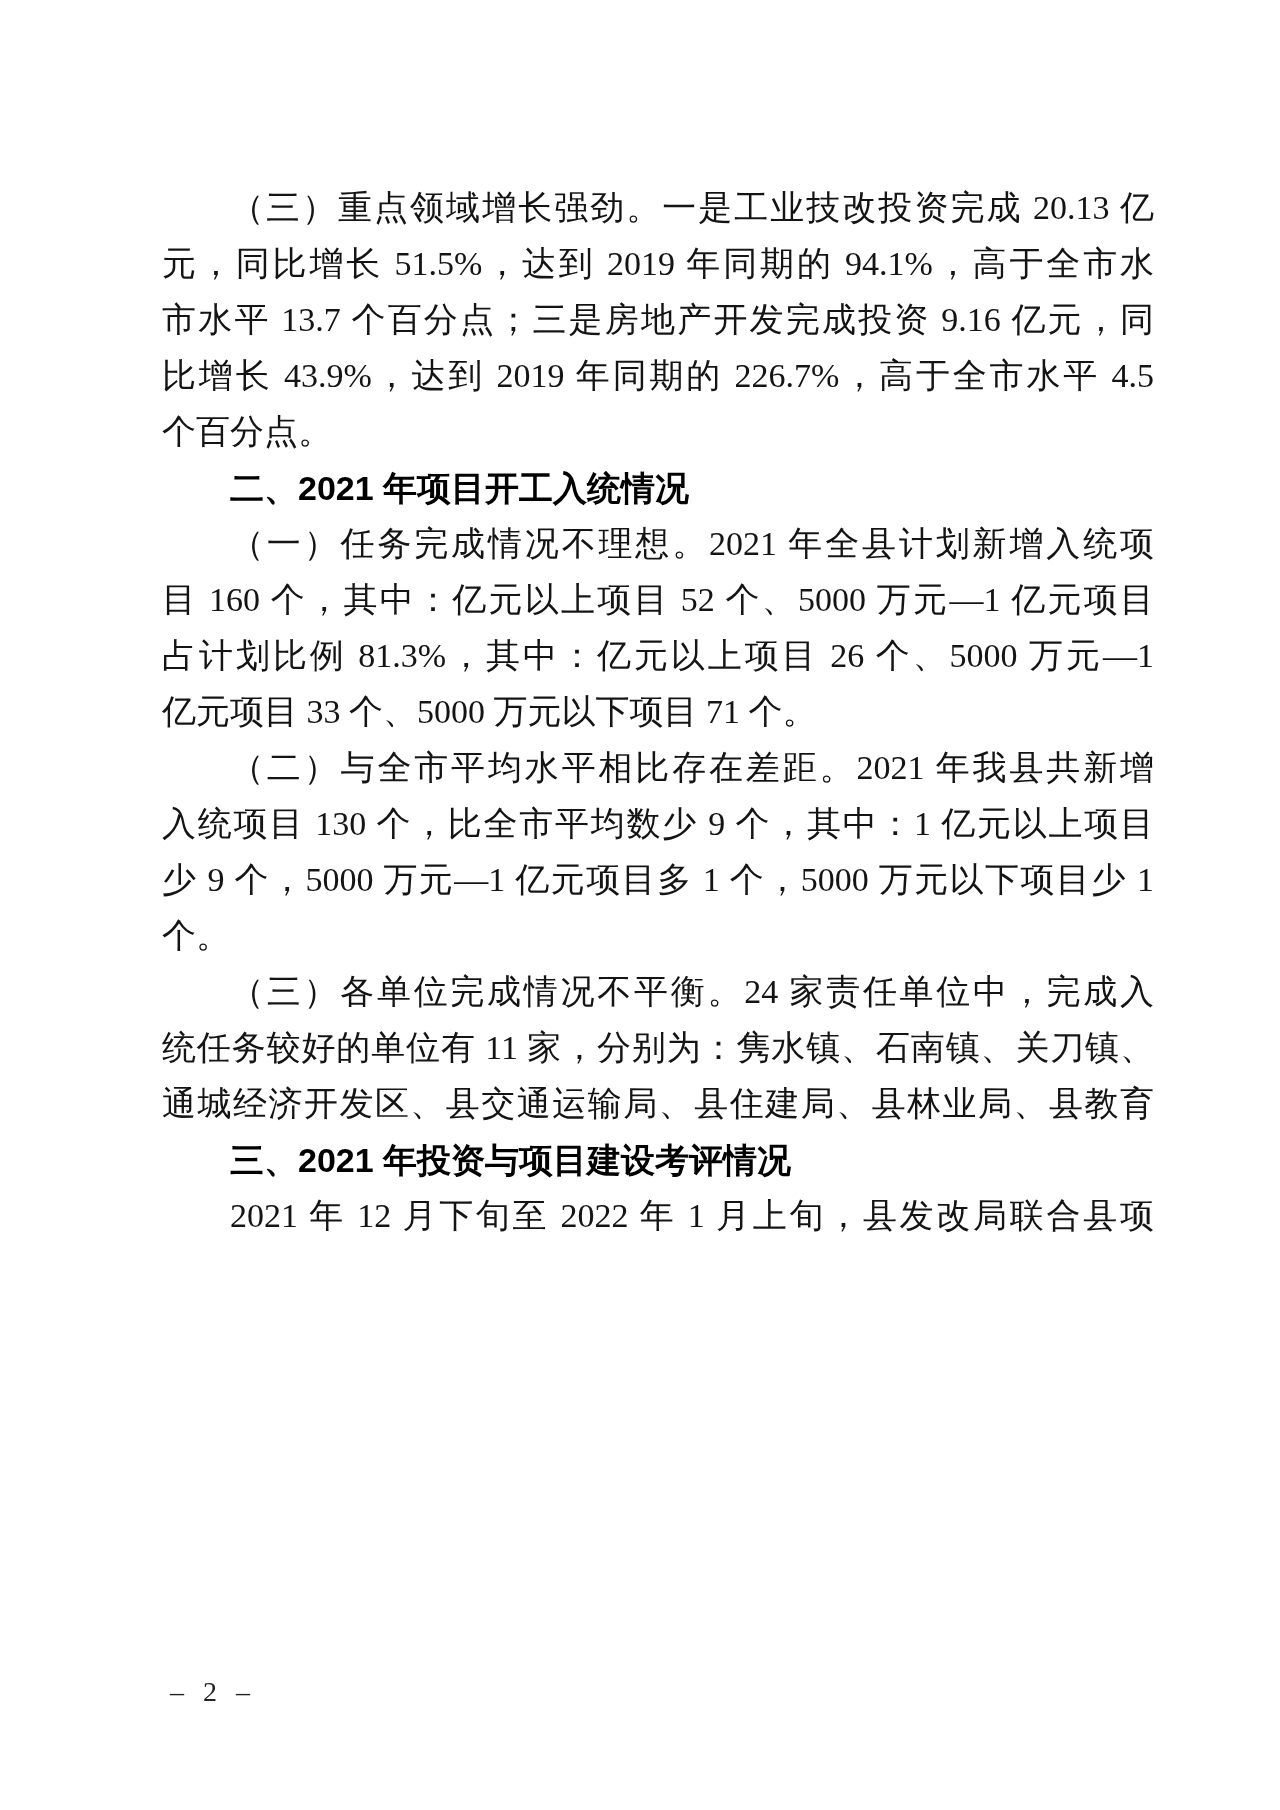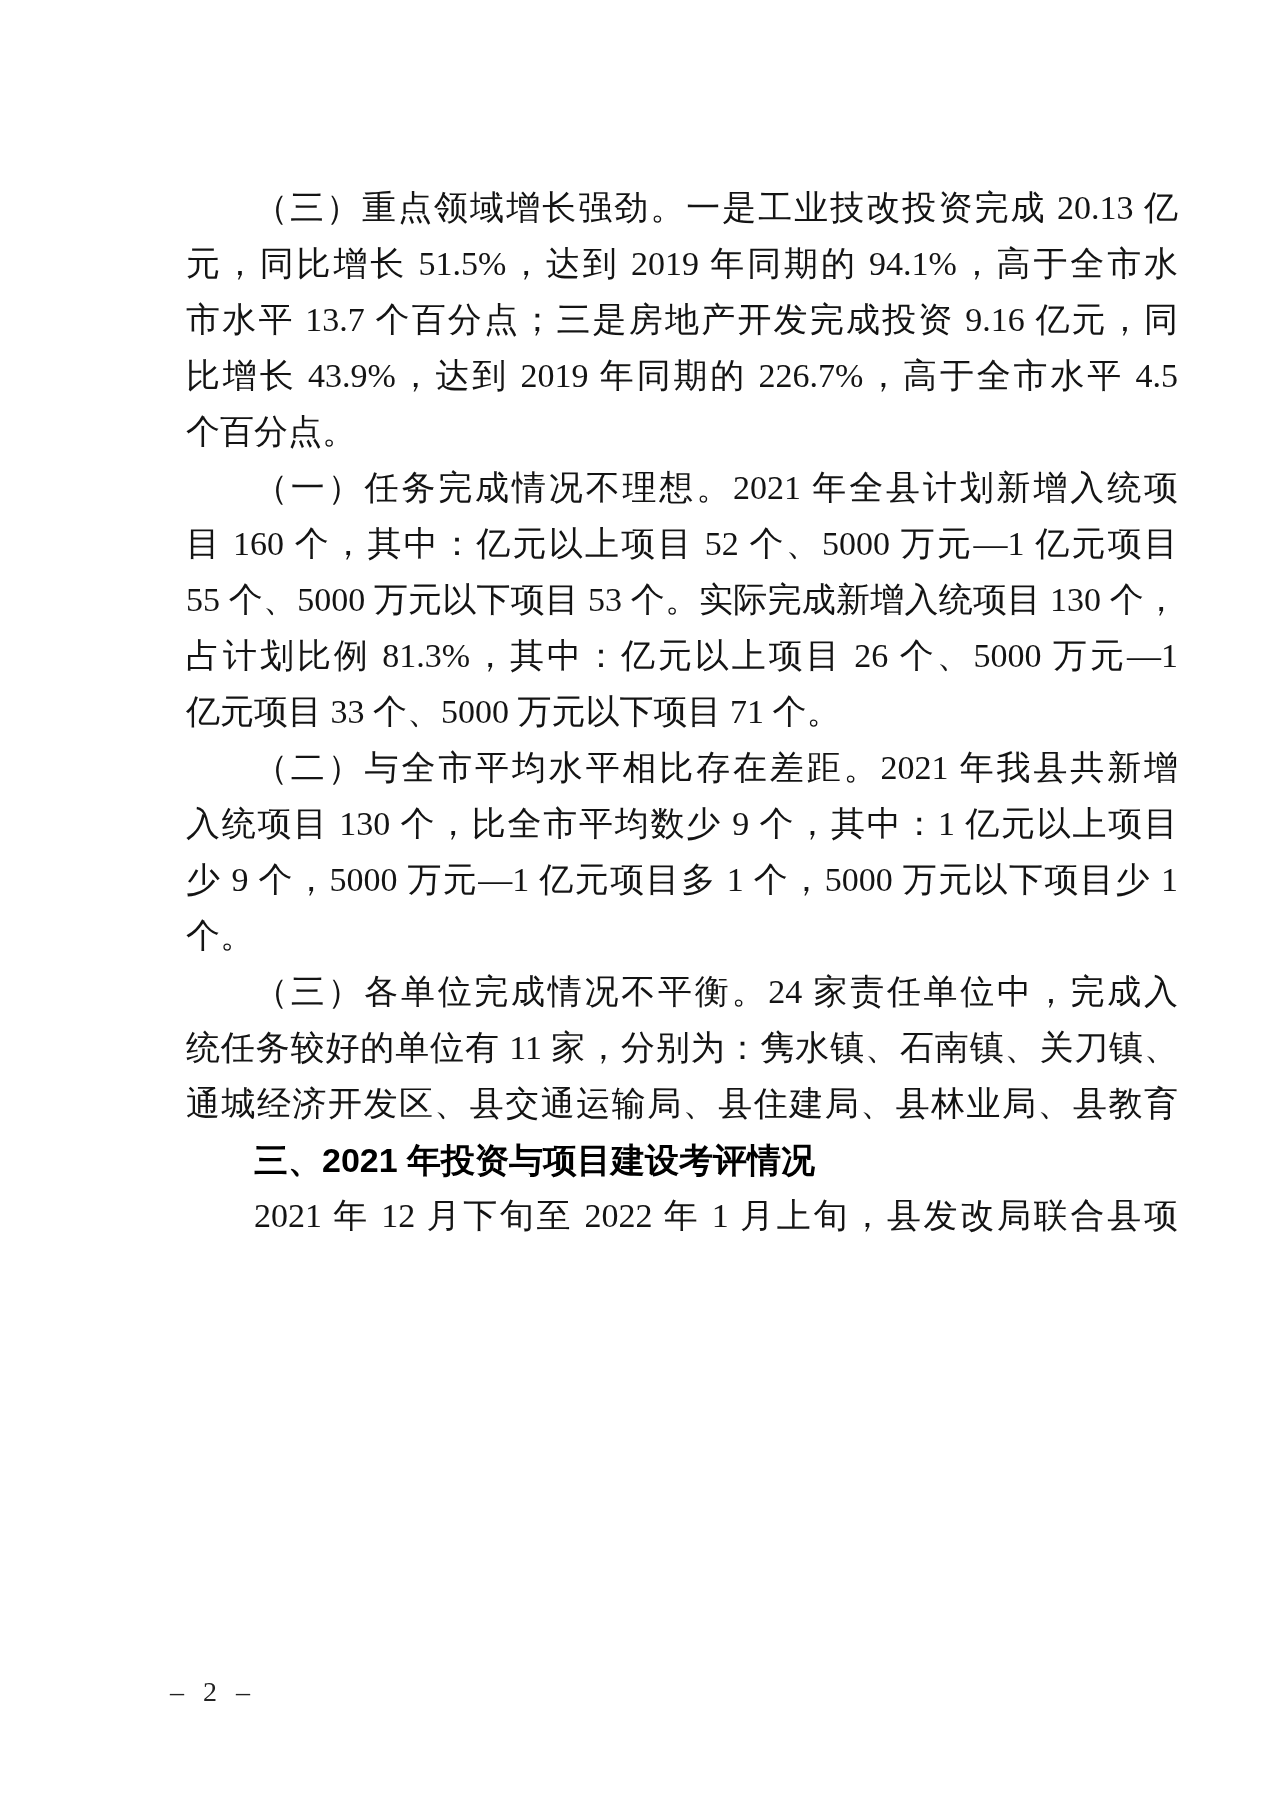--- a/index.html
+++ b/index.html
@@ -10,21 +10,21 @@
   .page {
     position: relative;
     width: 1280px;
     height: 1810px;
     background: #ffffff;
     overflow: hidden;
     color: #111111;
   }
   .content {
     position: absolute;
-    left: 186px;
+    left: 162px;
     top: 180px;
     width: 992px;
   }
   .line {
     font-family: "Liberation Serif", "DejaVu Serif", serif;
     font-size: 34px;
     line-height: 56px;
     height: 56px;
     white-space: nowrap;
     text-align: justify;
@@ -59,23 +59,23 @@
 
 <div class="page">
 
   <main class="content">
 
   <div class="line line-first just"><span>（三）重点领域增长强劲。一是工业技改投资完成 20.13 亿</span></div>
       <div class="line line-cont just"><span>元，同比增长 51.5%，达到 2019 年同期的 94.1%，高于全市水</span></div>
       <div class="line line-cont just"><span>市水平 13.7 个百分点；三是房地产开发完成投资 9.16 亿元，同</span></div>
       <div class="line line-cont just"><span>比增长 43.9%，达到 2019 年同期的 226.7%，高于全市水平 4.5</span></div>
       <div class="line line-cont"><span>个百分点。</span></div>
+      <div class="line line-heading"><span>二、2021 年项目开工入统情况</span></div>
       <div class="line line-first just"><span>（一）任务完成情况不理想。2021 年全县计划新增入统项</span></div>
       <div class="line line-cont just"><span>目 160 个，其中：亿元以上项目 52 个、5000 万元—1 亿元项目</span></div>
-      <div class="line line-cont just"><span>55 个、5000 万元以下项目 53 个。实际完成新增入统项目 130 个，</span></div>
       <div class="line line-cont just"><span>占计划比例 81.3%，其中：亿元以上项目 26 个、5000 万元—1</span></div>
       <div class="line line-cont"><span>亿元项目 33 个、5000 万元以下项目 71 个。</span></div>
       <div class="line line-first just"><span>（二）与全市平均水平相比存在差距。2021 年我县共新增</span></div>
       <div class="line line-cont just"><span>入统项目 130 个，比全市平均数少 9 个，其中：1 亿元以上项目</span></div>
       <div class="line line-cont just"><span>少 9 个，5000 万元—1 亿元项目多 1 个，5000 万元以下项目少 1</span></div>
       <div class="line line-cont"><span>个。</span></div>
       <div class="line line-first just"><span>（三）各单位完成情况不平衡。24 家责任单位中，完成入</span></div>
       <div class="line line-cont just"><span>统任务较好的单位有 11 家，分别为：隽水镇、石南镇、关刀镇、</span></div>
       <div class="line line-cont just"><span>通城经济开发区、县交通运输局、县住建局、县林业局、县教育</span></div>
       <div class="line line-heading"><span>三、2021 年投资与项目建设考评情况</span></div>

